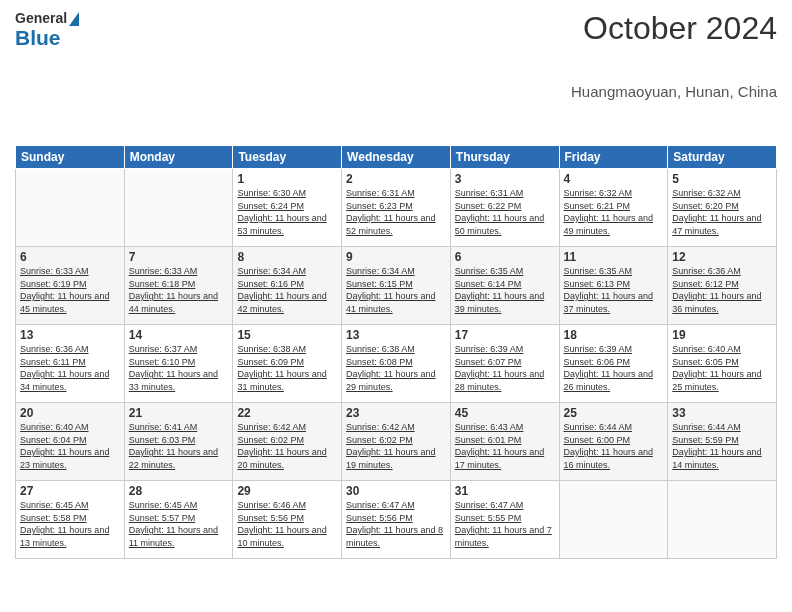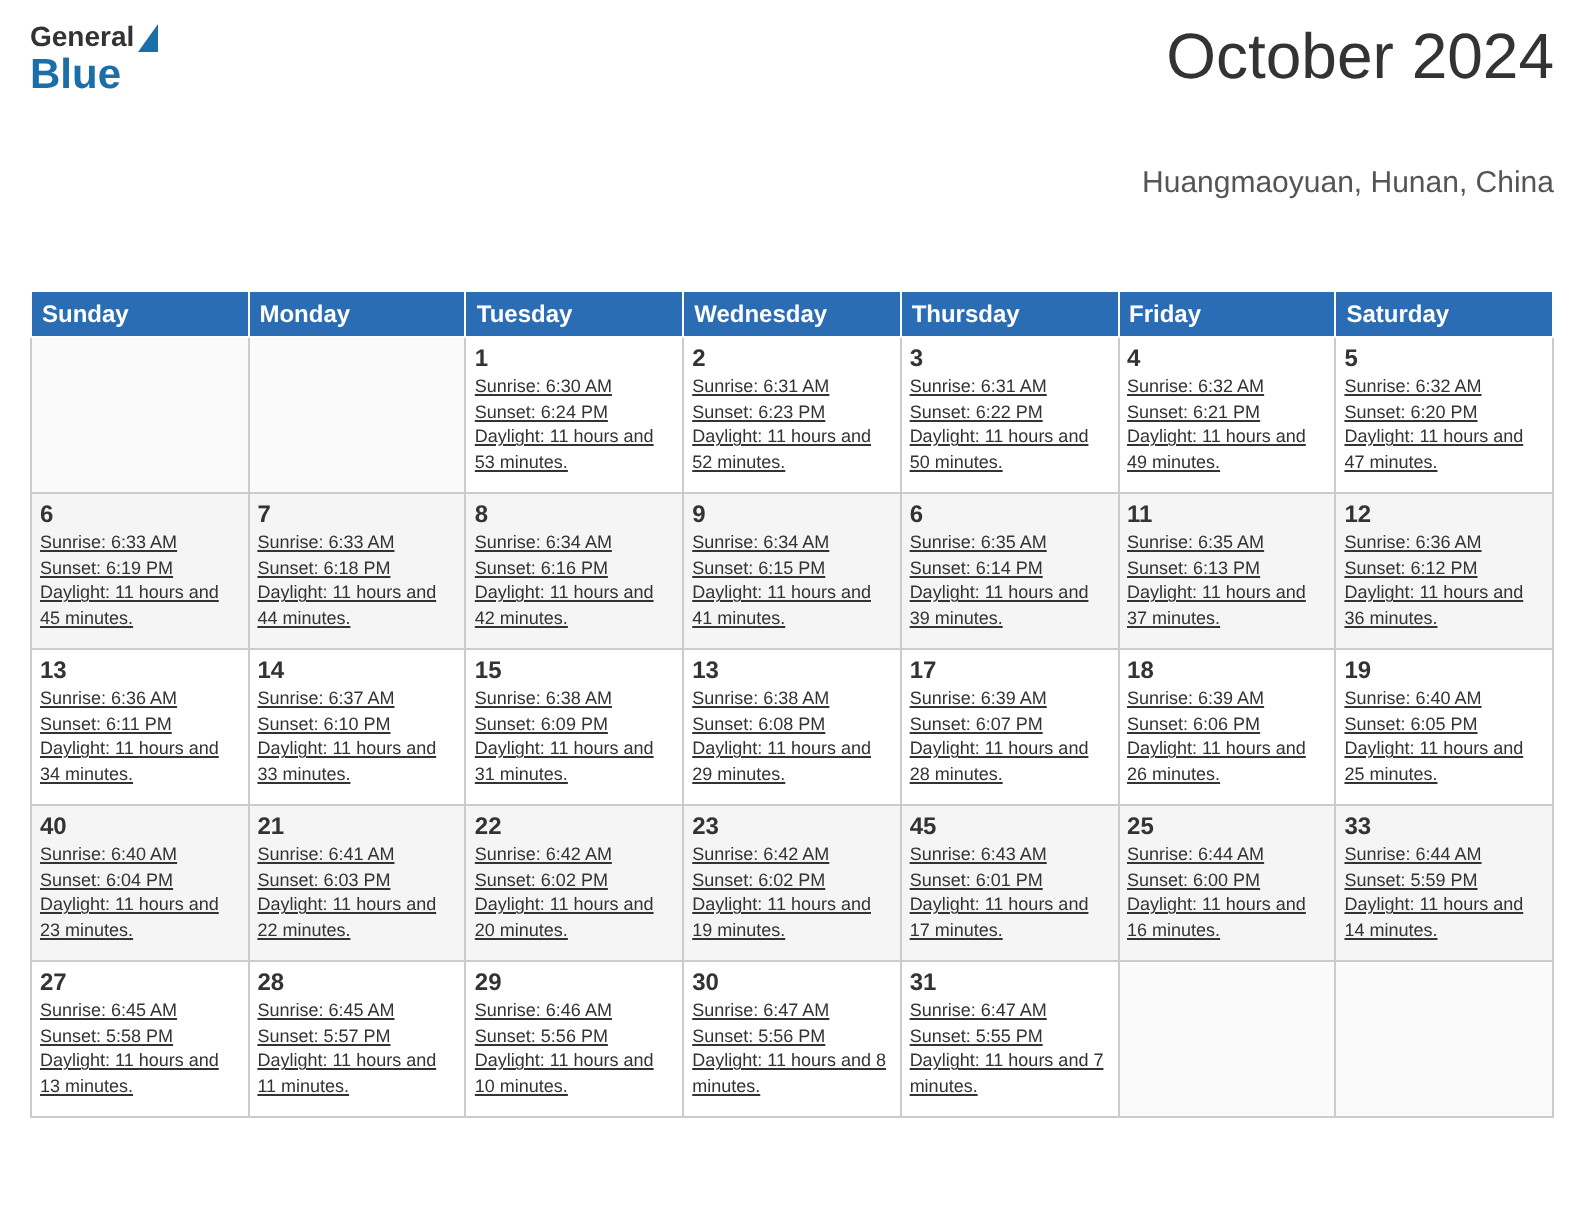--- a/index.html
+++ b/index.html
@@ -205,21 +205,21 @@
             <span class="day-number">18</span>
             <div class="day-info">Sunrise: 6:39 AM<br>Sunset: 6:06 PM<br>Daylight: 11 hours and 26 minutes.</div>
           </td>
           <td>
             <span class="day-number">19</span>
             <div class="day-info">Sunrise: 6:40 AM<br>Sunset: 6:05 PM<br>Daylight: 11 hours and 25 minutes.</div>
           </td>
         </tr>
         <tr>
           <td>
-            <span class="day-number">40</span>
+            <span class="day-number">20</span>
             <div class="day-info">Sunrise: 6:40 AM<br>Sunset: 6:04 PM<br>Daylight: 11 hours and 23 minutes.</div>
           </td>
           <td>
             <span class="day-number">21</span>
             <div class="day-info">Sunrise: 6:41 AM<br>Sunset: 6:03 PM<br>Daylight: 11 hours and 22 minutes.</div>
           </td>
           <td>
             <span class="day-number">22</span>
             <div class="day-info">Sunrise: 6:42 AM<br>Sunset: 6:02 PM<br>Daylight: 11 hours and 20 minutes.</div>
           </td>

